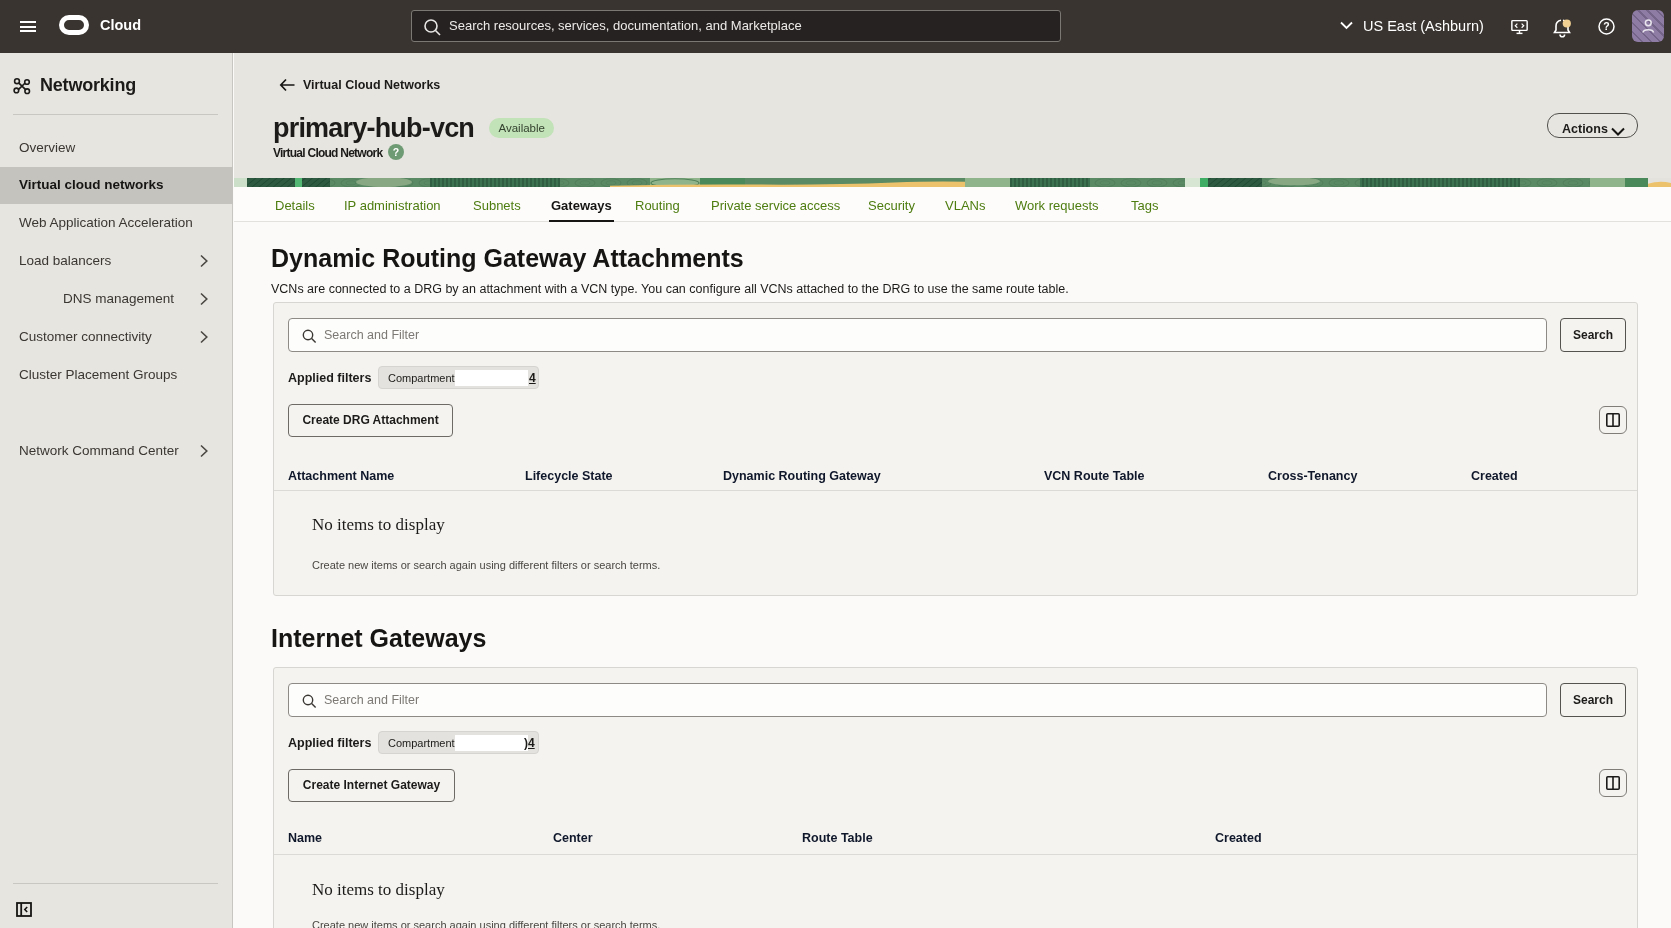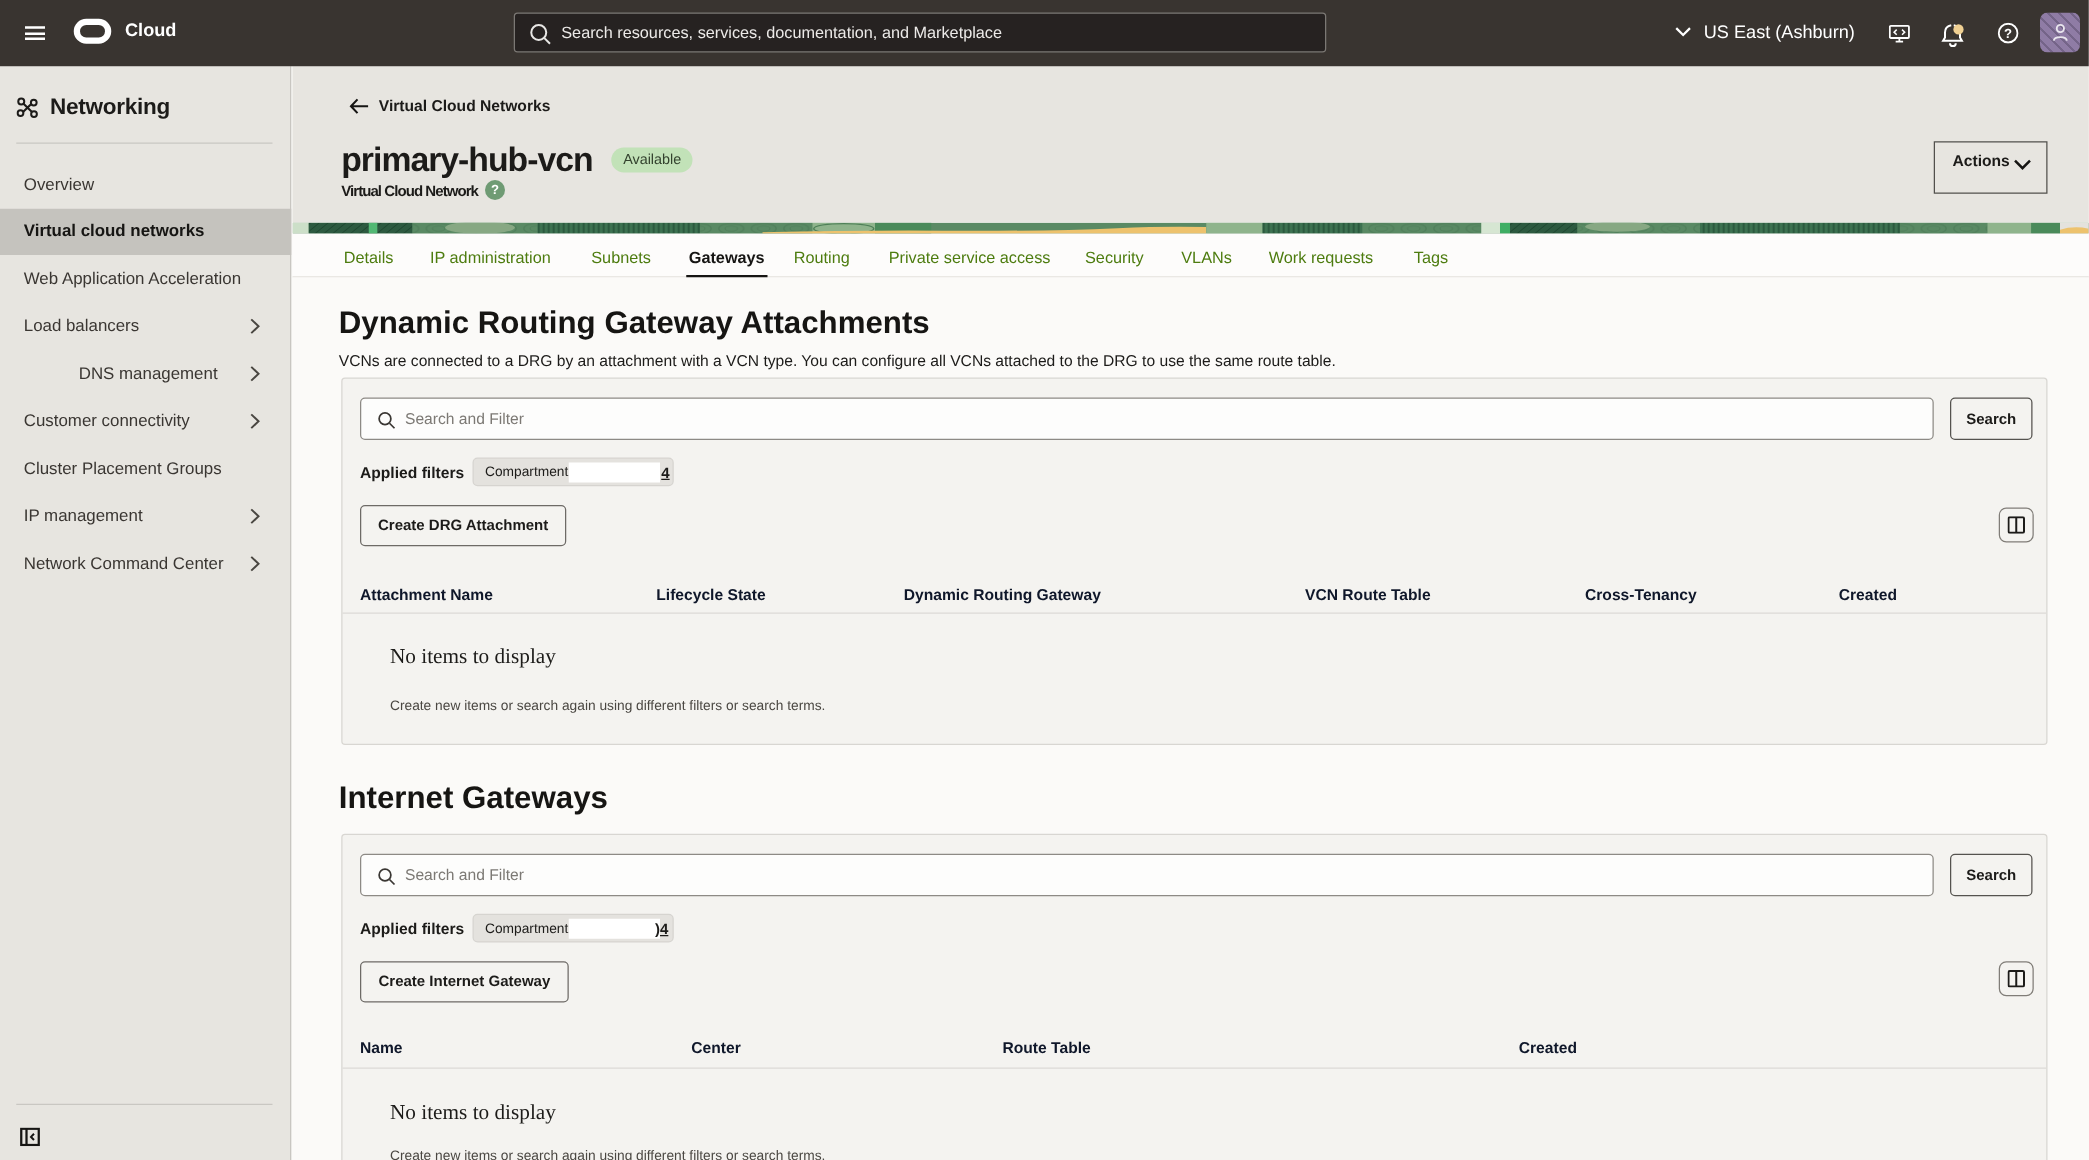--- a/index.html
+++ b/index.html
@@ -35,21 +35,21 @@
 .sb-collapse { position:absolute; left:16px; top:849px; }
 
 .main { position:absolute; left:234px; top:53px; width:1437px; height:875px; }
 .pagehead { position:absolute; left:0; top:0; width:1437px; height:125px; background:#e7e5e0; }
 .backrow { position:absolute; left:45px; top:25px; height:18px; color:#1c1b19; }
 .backrow .txt { position:absolute; left:24px; top:0px; font-size:12.5px; font-weight:700; white-space:nowrap; }
 .title { position:absolute; left:39px; top:60px; font-size:27px; font-weight:700; color:#1c1b19; letter-spacing:-0.8px; }
 .badge { position:absolute; left:255px; top:65px; height:20px; padding:0 9.5px; background:#c2e2b8; border-radius:10px; font-size:11.5px; font-weight:400; color:#33422e; line-height:20px; }
 .subt { position:absolute; left:39px; top:93px; font-size:12px; font-weight:700; color:#1c1b19; letter-spacing:-0.75px; }
 .helpc { position:absolute; left:154px; top:91px; width:16px; height:16px; border-radius:50%; background:#6f9b74; color:#fff; font-size:10.5px; font-weight:700; text-align:center; line-height:16px; }
-.actions { position:absolute; left:1313px; top:60px; width:91px; height:42px; border:1px solid #52504c; border-radius:0; }
+.actions { position:absolute; left:1313px; top:60px; width:91px; height:25px; border:1px solid #52504c; border-radius:12px; }
 .actions .t { position:absolute; left:14px; top:8px; font-size:12.5px; font-weight:700; color:#1c1b19; }
 .actions svg { position:absolute; right:12px; top:13px; }
 
 .banner { position:absolute; left:0; top:125px; width:1437px; height:9px; overflow:hidden; } .banner svg { display:block; }
 
 .tabs { position:absolute; left:0; top:134px; width:1437px; height:35px; background:#fdfcfb; border-bottom:1px solid #e3e1dd; }
 .tab { position:absolute; top:11px; font-size:13px; color:#4d7c0f; font-weight:400; white-space:nowrap; }
 .tab.on { color:#161513; font-weight:700; }
 .tab.on::after { content:""; position:absolute; left:-2px; right:-2px; bottom:-9px; height:2.5px; background:#161513; }
 
@@ -153,26 +153,20 @@
       </svg>
     </div>
   <div class="sb-item" style="top:266px;">
       <span class="lbl" style="font-weight:400;">Customer connectivity</span>
       <svg class="chv" width="8" height="14" viewBox="0 0 8 14">
         <path d="M1 1.5 L6.8 7 L1 12.5" fill="none" stroke="#4a4742" stroke-width="1.6"></path>
       </svg>
     </div>
   <div class="sb-item" style="top:304px;">
       <span class="lbl" style="font-weight:400;">Cluster Placement Groups</span>
-    </div>
-  <div class="sb-item" style="top:342px;">
-      <span class="lbl" style="font-weight:400;">IP management</span>
-      <svg class="chv" width="8" height="14" viewBox="0 0 8 14">
-        <path d="M1 1.5 L6.8 7 L1 12.5" fill="none" stroke="#4a4742" stroke-width="1.6"></path>
-      </svg>
     </div>
   <div class="sb-item" style="top:380px;">
       <span class="lbl" style="font-weight:400;">Network Command Center</span>
       <svg class="chv" width="8" height="14" viewBox="0 0 8 14">
         <path d="M1 1.5 L6.8 7 L1 12.5" fill="none" stroke="#4a4742" stroke-width="1.6"></path>
       </svg>
     </div>
   <div class="sb-div2"></div>
   <svg class="sb-collapse" width="16" height="15" viewBox="0 0 16 15">
       <rect x="1" y="1" width="14" height="13" fill="none" stroke="#161513" stroke-width="1.8"></rect>

